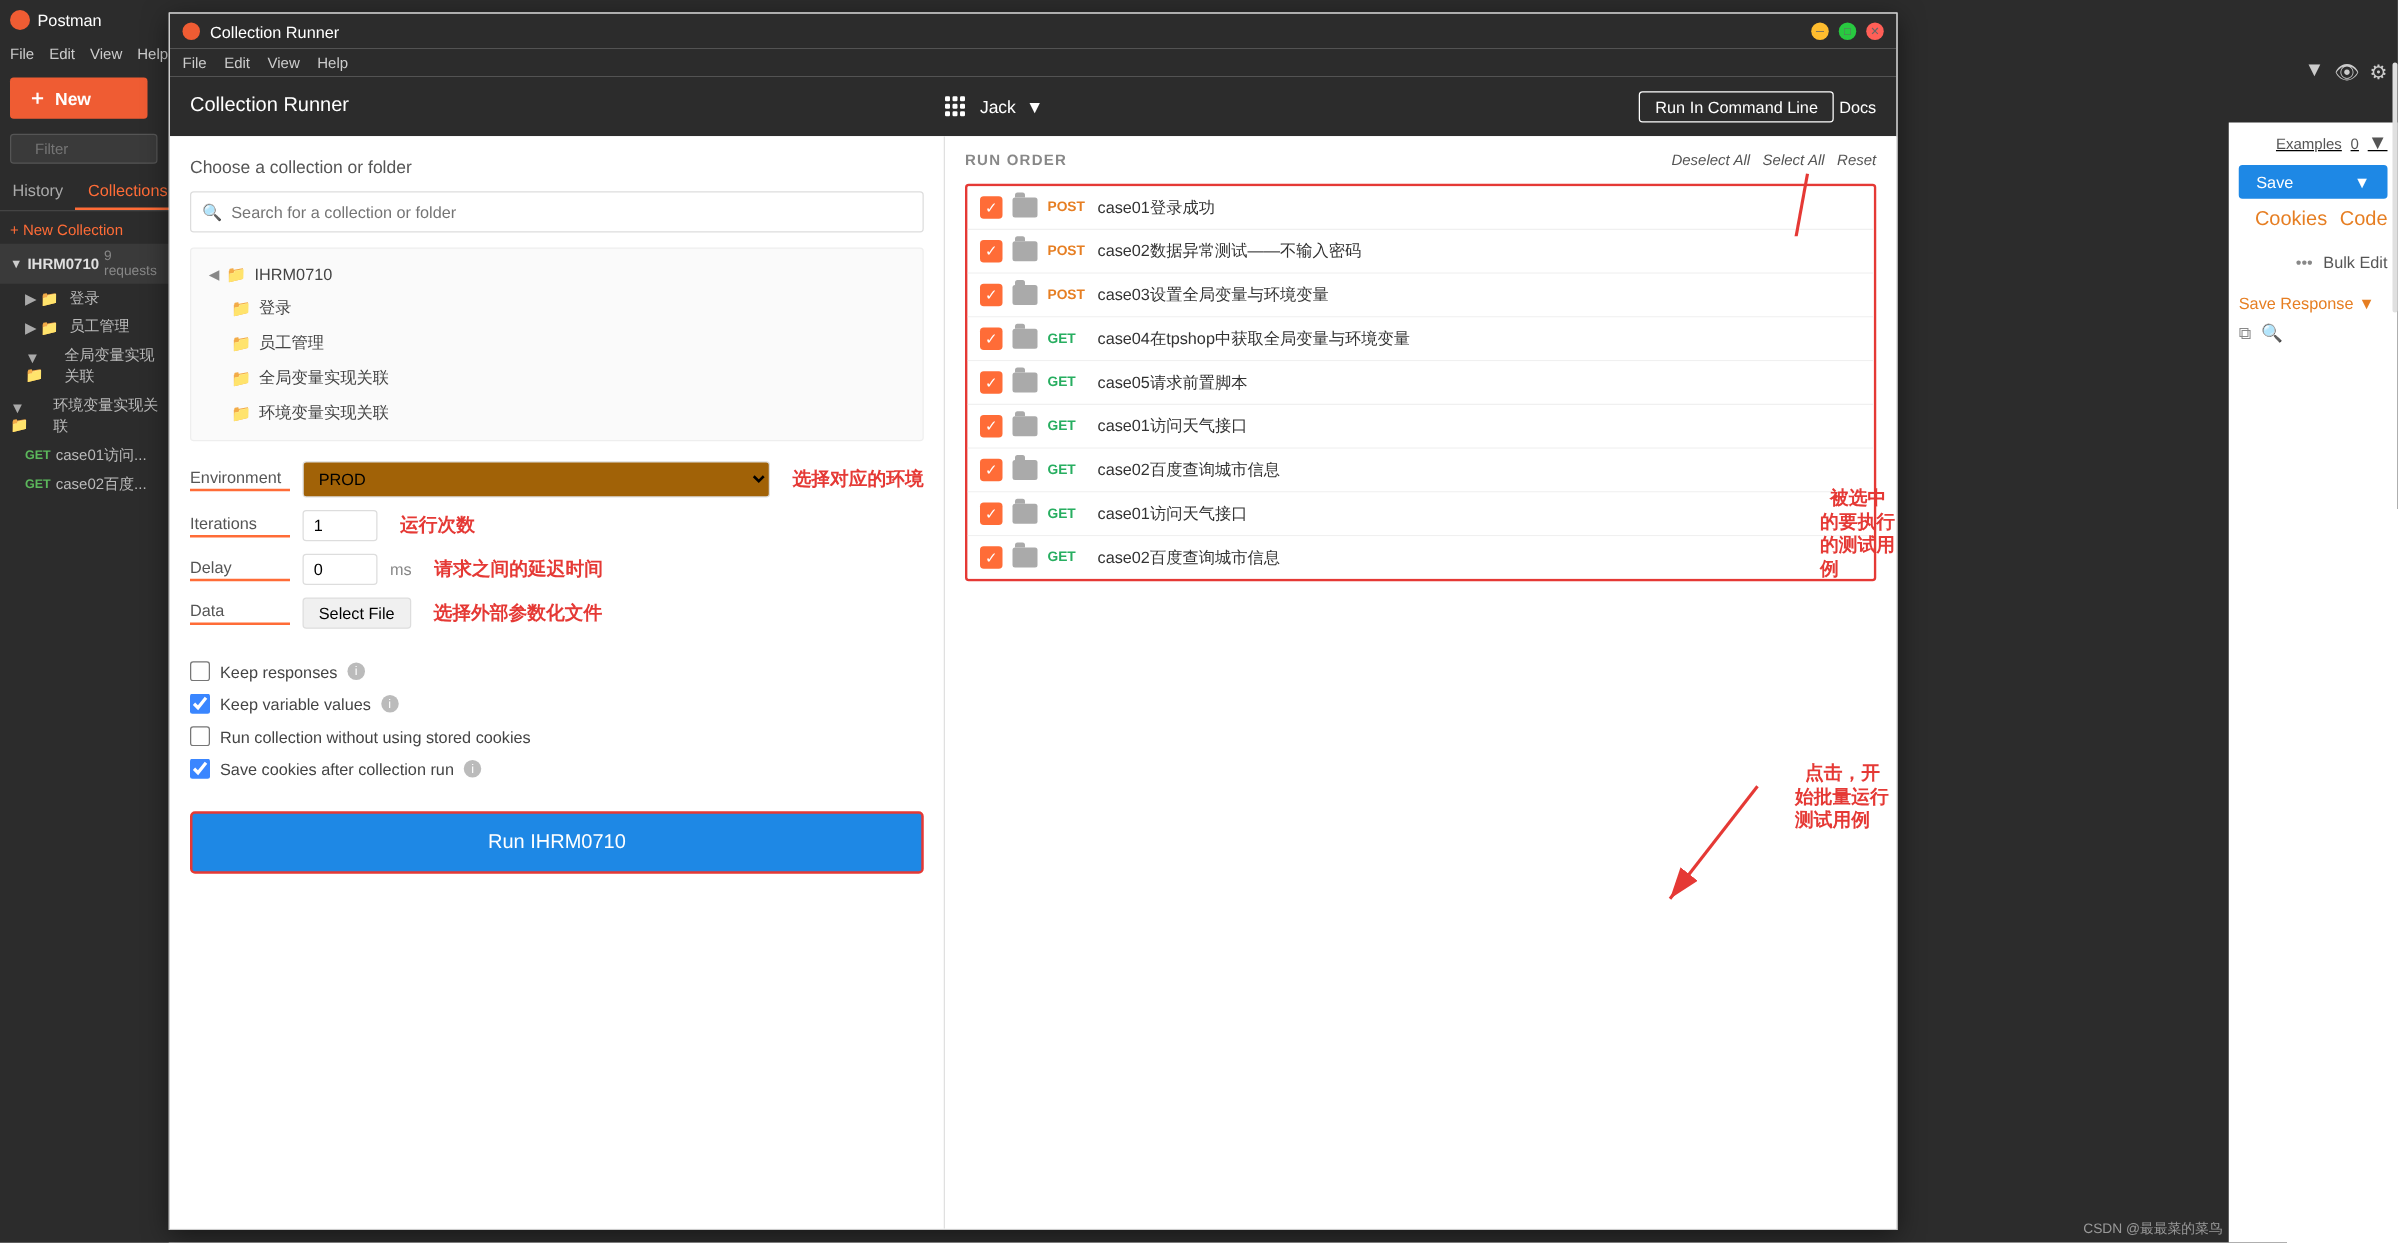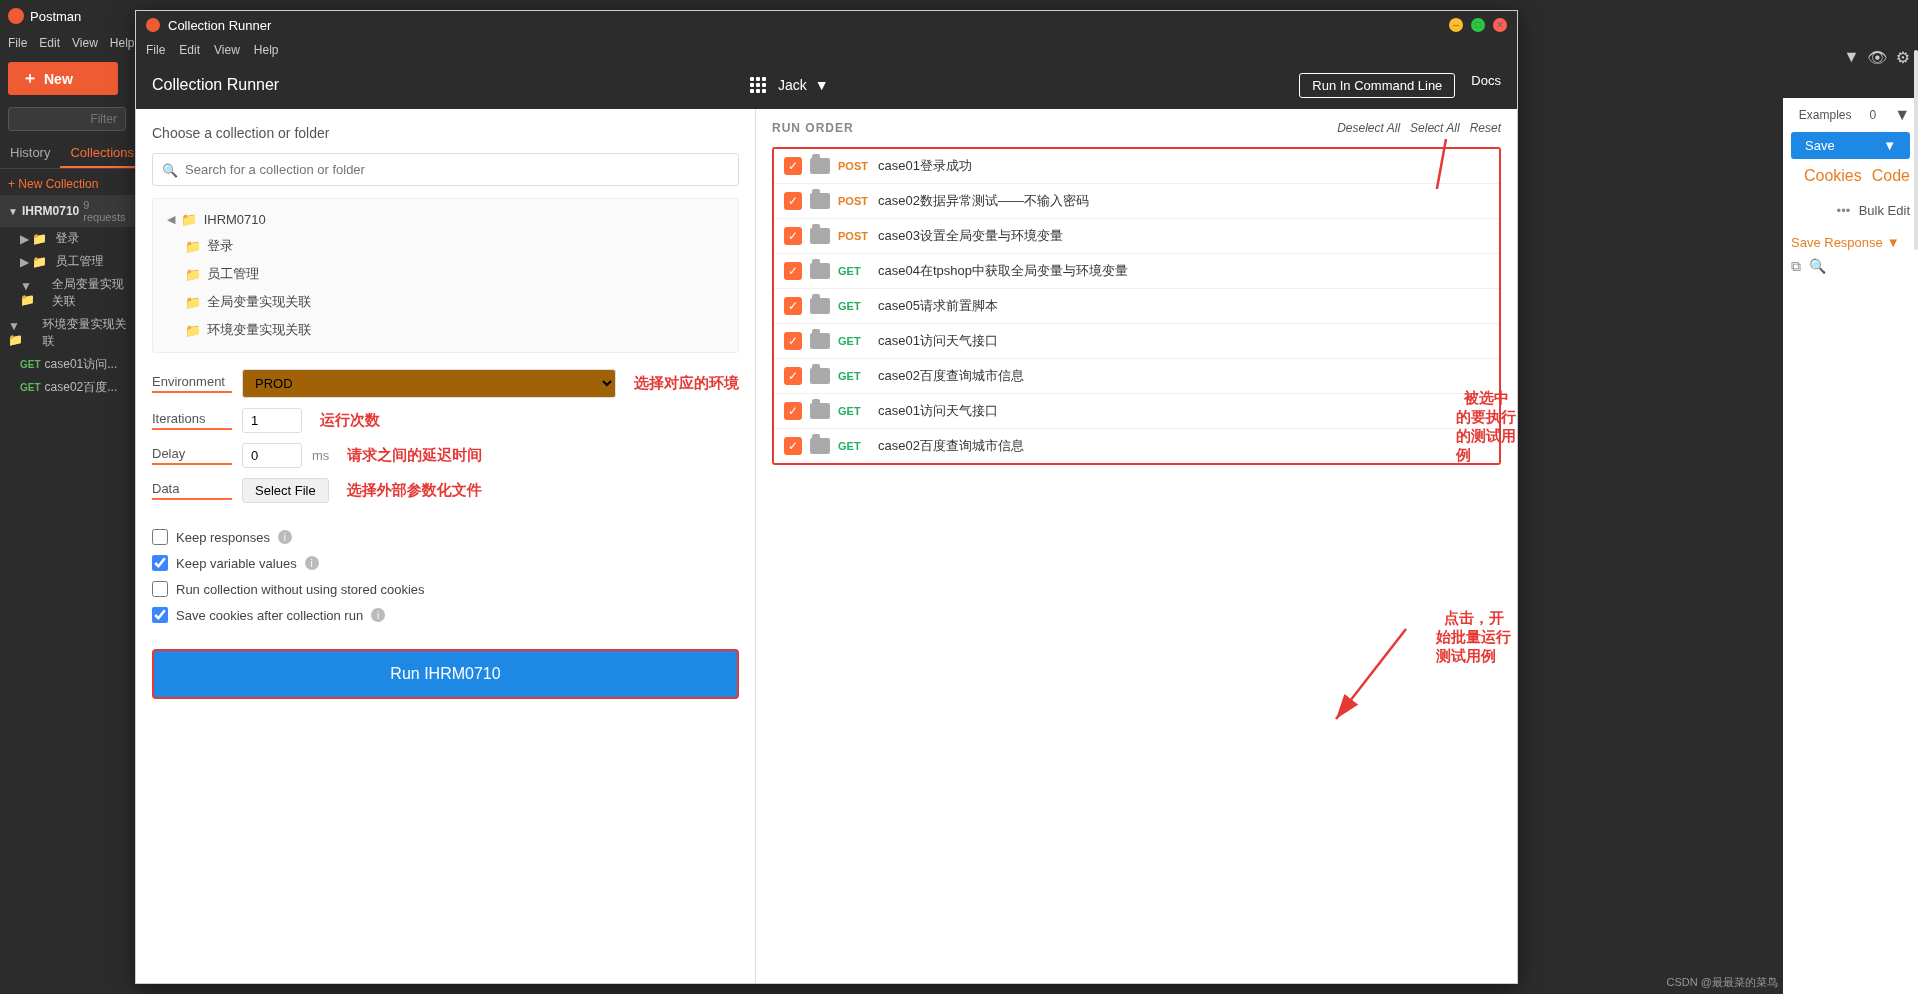--- a/index.html
+++ b/index.html
@@ -55,24 +55,23 @@
       align-items: center;
       gap: 6px;
       width: 110px;
     }
     .new-btn .plus { font-size: 16px; font-weight: bold; }
     .filter-input {
       background: #3a3a3a;
       border: 1px solid #555;
       border-radius: 3px;
       color: #ccc;
-      padding: 4px 8px;
+      padding: 4px 19px;
       font-size: 12px;
       width: 118px;
-      text-align: right;
     }
     .sidebar-tabs {
       display: flex;
       border-bottom: 1px solid #444;
       margin: 4px 0;
     }
     .sidebar-tab {
       color: #aaa;
       font-size: 13px;
       padding: 6px 10px;
@@ -202,21 +201,22 @@
       gap: 2px;
       margin-right: 4px;
     }
     .jack-grid-icon span {
       width: 4px; height: 4px;
       background: #fff;
       border-radius: 1px;
     }
     .runner-header-right {
       display: flex;
-      gap: 16px;
+      align-items: center;
+      gap: 4px;
     }
     .run-cmd-btn {
       background: transparent;
       border: 1px solid #fff;
       color: #fff;
       padding: 4px 12px;
       font-size: 13px;
       cursor: pointer;
       border-radius: 3px;
     }
@@ -524,22 +524,23 @@
       background: #fff;
       flex: 1;
       display: flex;
       flex-direction: column;
       padding: 8px;
     }
     .examples-row {
       display: flex;
       align-items: center;
       justify-content: flex-end;
-      gap: 18px;
+      gap: 7px;
       margin-bottom: 8px;
+      text-decoration: underline;
     }
     .examples-label { font-size: 12px; color: #555; }
     .examples-count { font-size: 12px; color: #555; }
     .save-btn {
       background: #1e88e5;
       color: #fff;
       border: none;
       border-radius: 3px;
       padding: 6px 14px;
       font-size: 13px;

